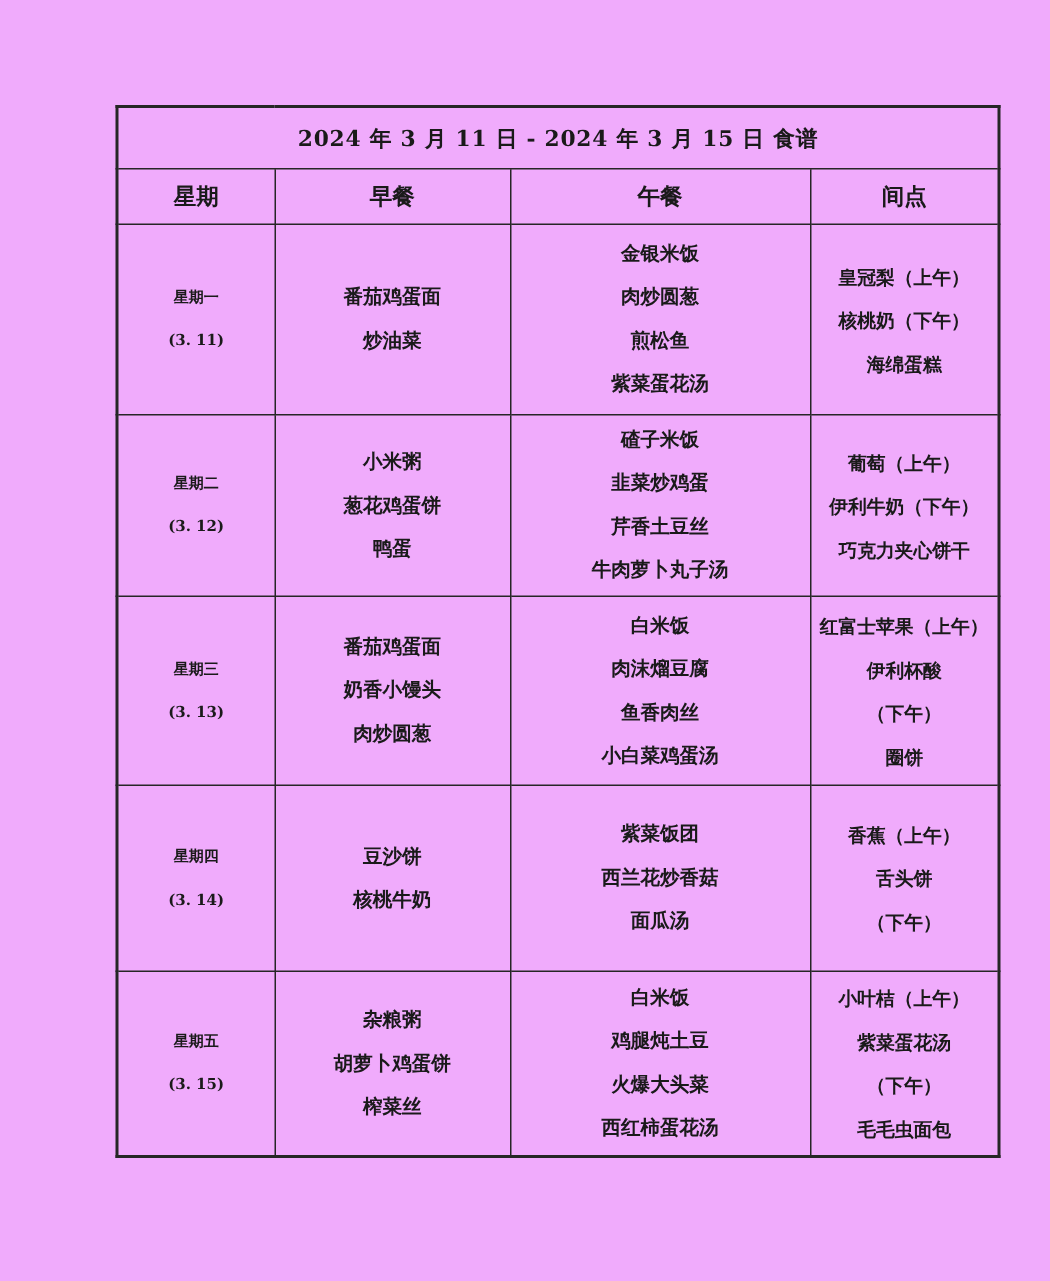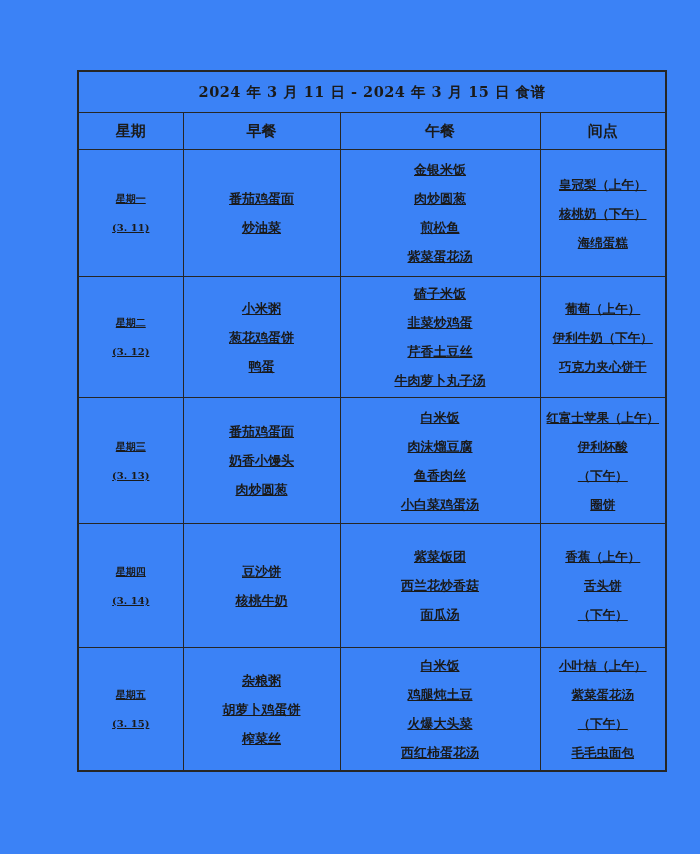--- a/index.html
+++ b/index.html
@@ -4,21 +4,21 @@
 <style>
   html, body {
     margin: 0;
     padding: 0;
     background: #ffffff;
   }
   .page {
     position: relative;
     width: 700px;
     height: 854px;
-    background: #3b82f6;
+    background: #f0abfc;
     font-family: "DejaVu Serif", "Liberation Serif", serif;
     color: #1a1a1a;
     overflow: hidden;
   }
   table.menu {
     position: absolute;
     left: 77px;
     top: 70px;
     width: 588px;
     border-collapse: collapse;
@@ -45,21 +45,20 @@
   tr.r0 td { height: 126px; }
   tr.r1 td { height: 120px; }
   tr.r2 td { height: 125px; }
   tr.r3 td { height: 123px; margin-left: 16px; }
   tr.r4 td { height: 122px; }
   .cell {
     display: flex;
     flex-direction: column;
     justify-content: center;
     align-items: center;
-    text-decoration: underline;
   }
   .line {
     line-height: 29px;
     height: 29px;
     font-size: 13px;
     white-space: nowrap;
   }
   .day-col .line { font-size: 10px; }
   .snack-col .line { font-size: 12.5px; }
 </style>

